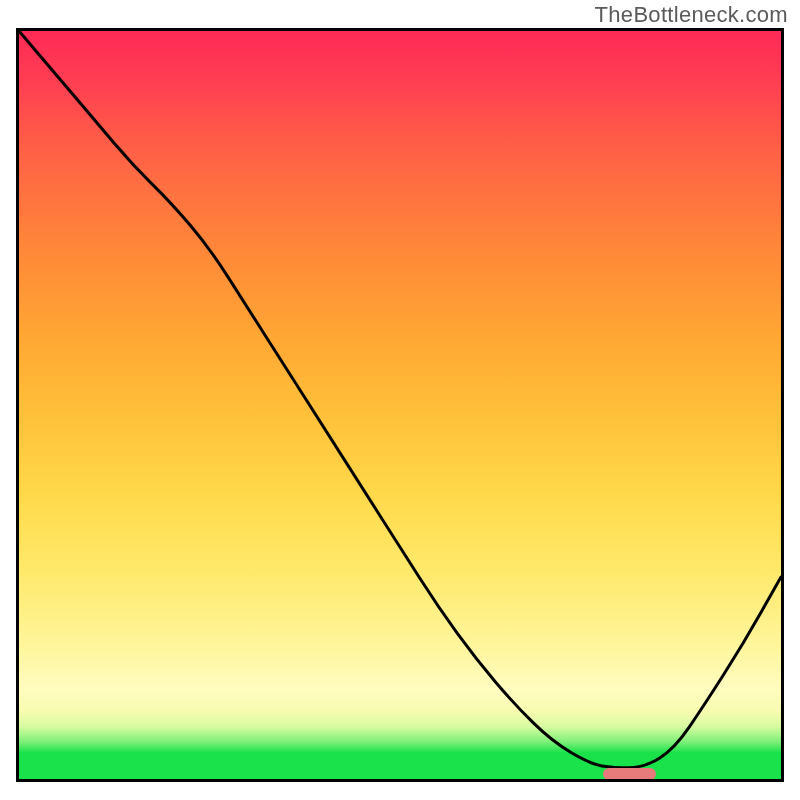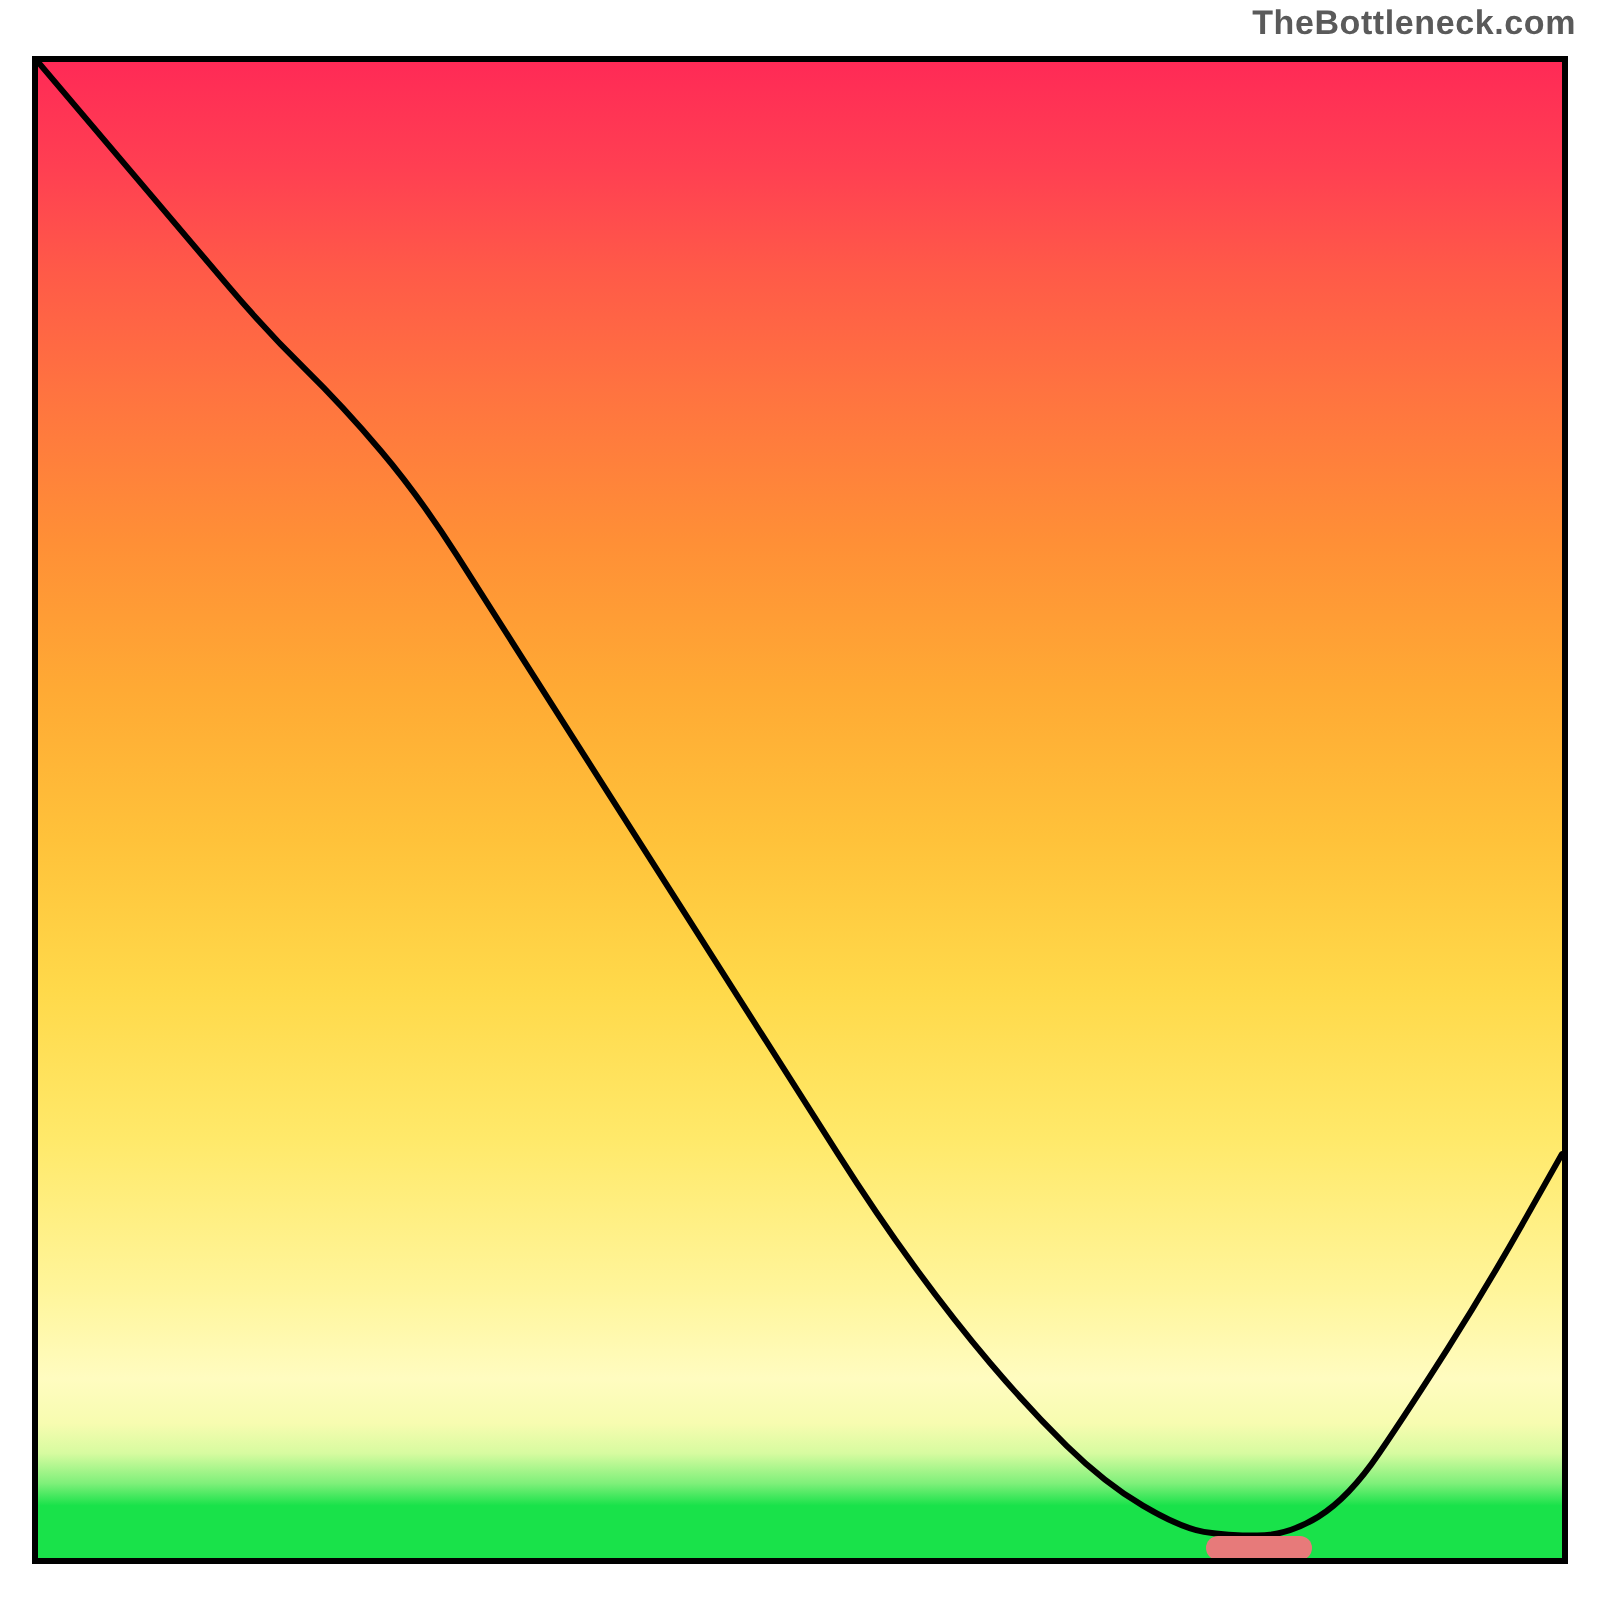--- a/index.html
+++ b/index.html
@@ -7,22 +7,22 @@
     width: 800px;
     height: 800px;
     background: #ffffff;
     position: relative;
     font-family: Arial, sans-serif;
   }
   .watermark {
     position: absolute;
     top: 2px;
     right: 12px;
-    font-size: 17px;
-    font-weight: bold;
+    font-size: 22px;
+    font-weight: normal;
     color: #5a5a5a;
     letter-spacing: 0.3px;
   }
   .plot-area {
     position: absolute;
     top: 28px;
     left: 16px;
     width: 768px;
     height: 754px;
     border: 3px solid #000;

